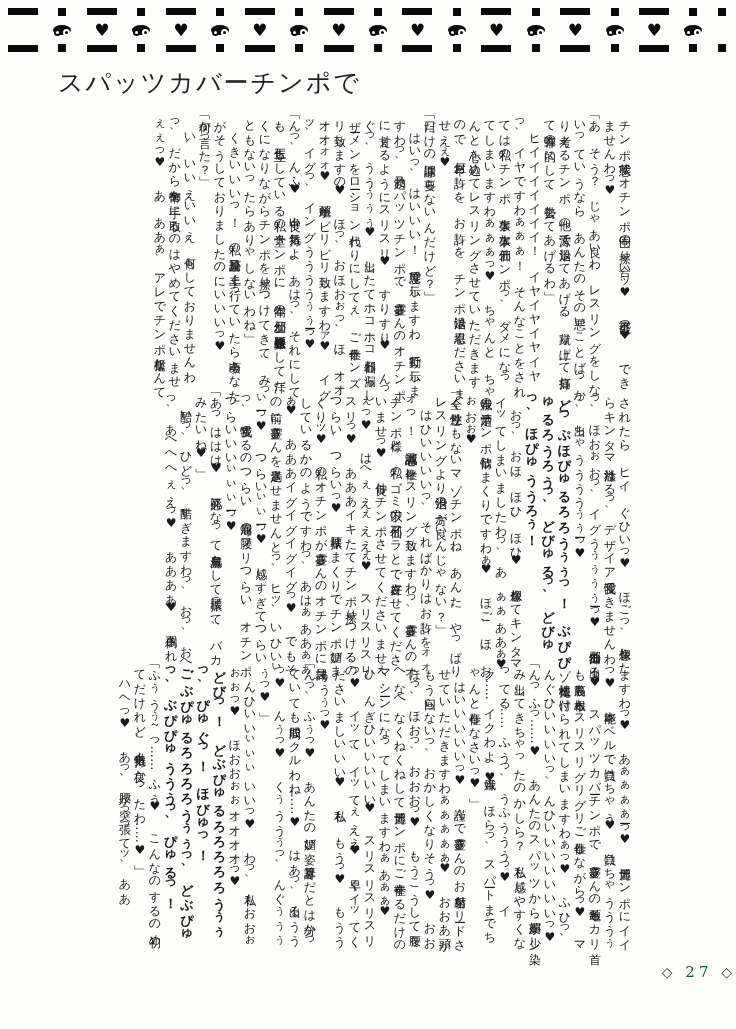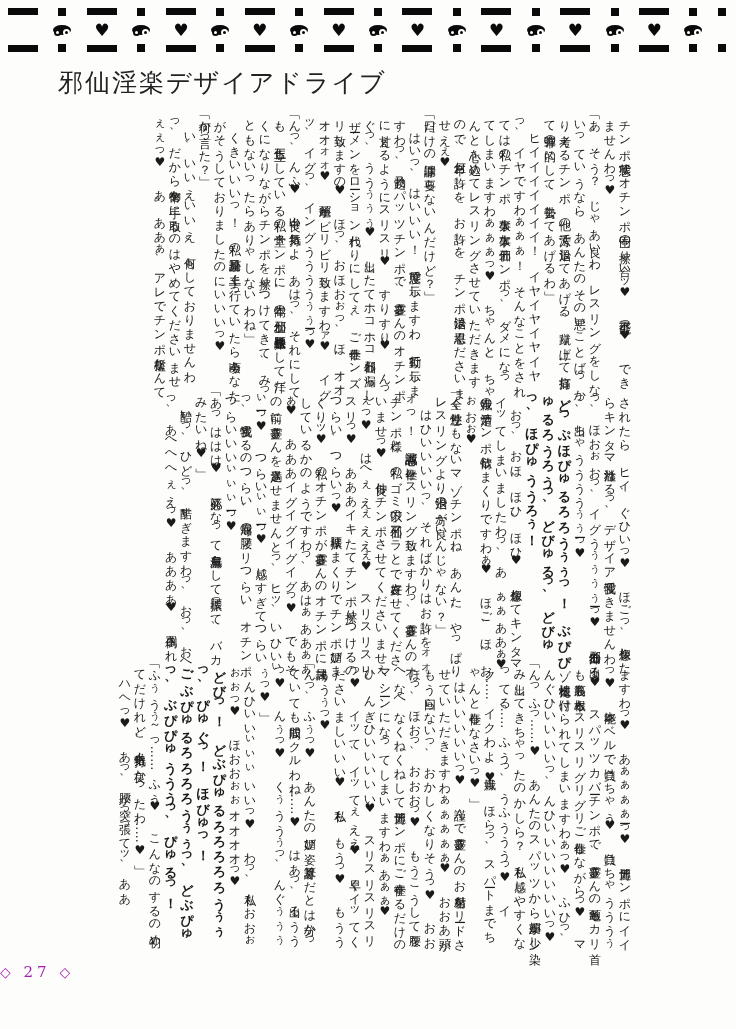--- a/index.html
+++ b/index.html
@@ -68,21 +68,21 @@
     font-weight: bold;
     font-size: 13px;
   }
   #block-1 { top: 112px; right: 104px; height: 284px; width: 542px; }
   #block-2 { top: 389px; right: 104px; height: 284px; width: 542px; }
   #block-3 { top: 661px; right: 104px; height: 288px; width: 548px; }
 
   
   #footer {
     position: absolute; bottom: 48px; left: 0; width: 100%;
-    text-align: left; font-size: 15px; color: #a21caf;
+    text-align: right; font-size: 15px; color: #14532d;
     letter-spacing: 4px;
   }
   #footer .diamond { font-size: 14px; }
 </style>
 </head>
 <body>
 
 <div id="top-border">
     <div class="b-unit">
       <div class="b-bar"></div>
@@ -174,21 +174,21 @@
       <div class="yinyang"></div>
       <div class="b-dot"></div>
     </div>
     <div class="b-unit">
       <div class="b-dot"></div>
       <div class="b-none"></div>
       <div class="b-dot"></div>
     </div>
   </div>
 
-<div id="title">邪仙淫楽デザイアドライブ</div>
+<div id="title">スパッツカバーチンポで</div>
 
 <div id="block-1" class="vblock">
     <p>チンポ状態でオチンポ同士の擦り合いッ♥　不可能っ♥　できませんわっ♥</p>
     <p>「あ、そう？　じゃあ良いわ、レスリングをしないっていうなら、あんたのその悪いことばっかり考えるチンポ、他の方法で退治してあげる。蹴り上げて痛打して弾幕の的にして、去勢してあげるわ」</p>
     <p>　ヒイイイイイイイ！　イヤイヤイヤイヤっ、イヤですわぁぁぁ！　そんなことをされては私のチンポ、大事な大事な邪仙チンポっ、ダメになってしまいますわぁぁぁっ♥　ちゃんと、ちゃんと心を込めてレスリングさせていただきますので、何卒お許しを、お許しを、チンポ退治は堪忍くださいませえぇ♥</p>
     <p>「口だけの謝罪は要らないんだけど？」</p>
     <p>　はいっ、はいいい！　態度で示しますわ、行動で示しますわっ、勃起スパッツチンポで、霊夢さんのオチンポに甘えるようにスリスリ♥　すりすり♥　んっぐっ、ううぅぅぅ♥　出したてホコホコ邪仙お漏らしザーメンをローション代わりにしてぇ、ご奉仕チンズリ致しますの♥　ほっ、おほおぉっ、ほ、オオオオォォ♥　亀頭がビリビリ致しますわァ♥　イグッ、イグっ、イングううううぅぅーっ♥</p>
     <p>「んっ、んふ♥　中々良い気持ちよ。あはっ、それにしても、仁王立ちしている私の堂々チンポに、年嵩の邪仙が一生懸命腰振りして汗だくになりながらチンポを擦りつけてきて、みっともないったらありゃしないわね」</p>
     <p>　くきいいいっ！　私の目論見が上手く行っていたら今頃あなたがそうしておりましたのにいいいっ♥</p>
     <p>「何か言った？」</p>

